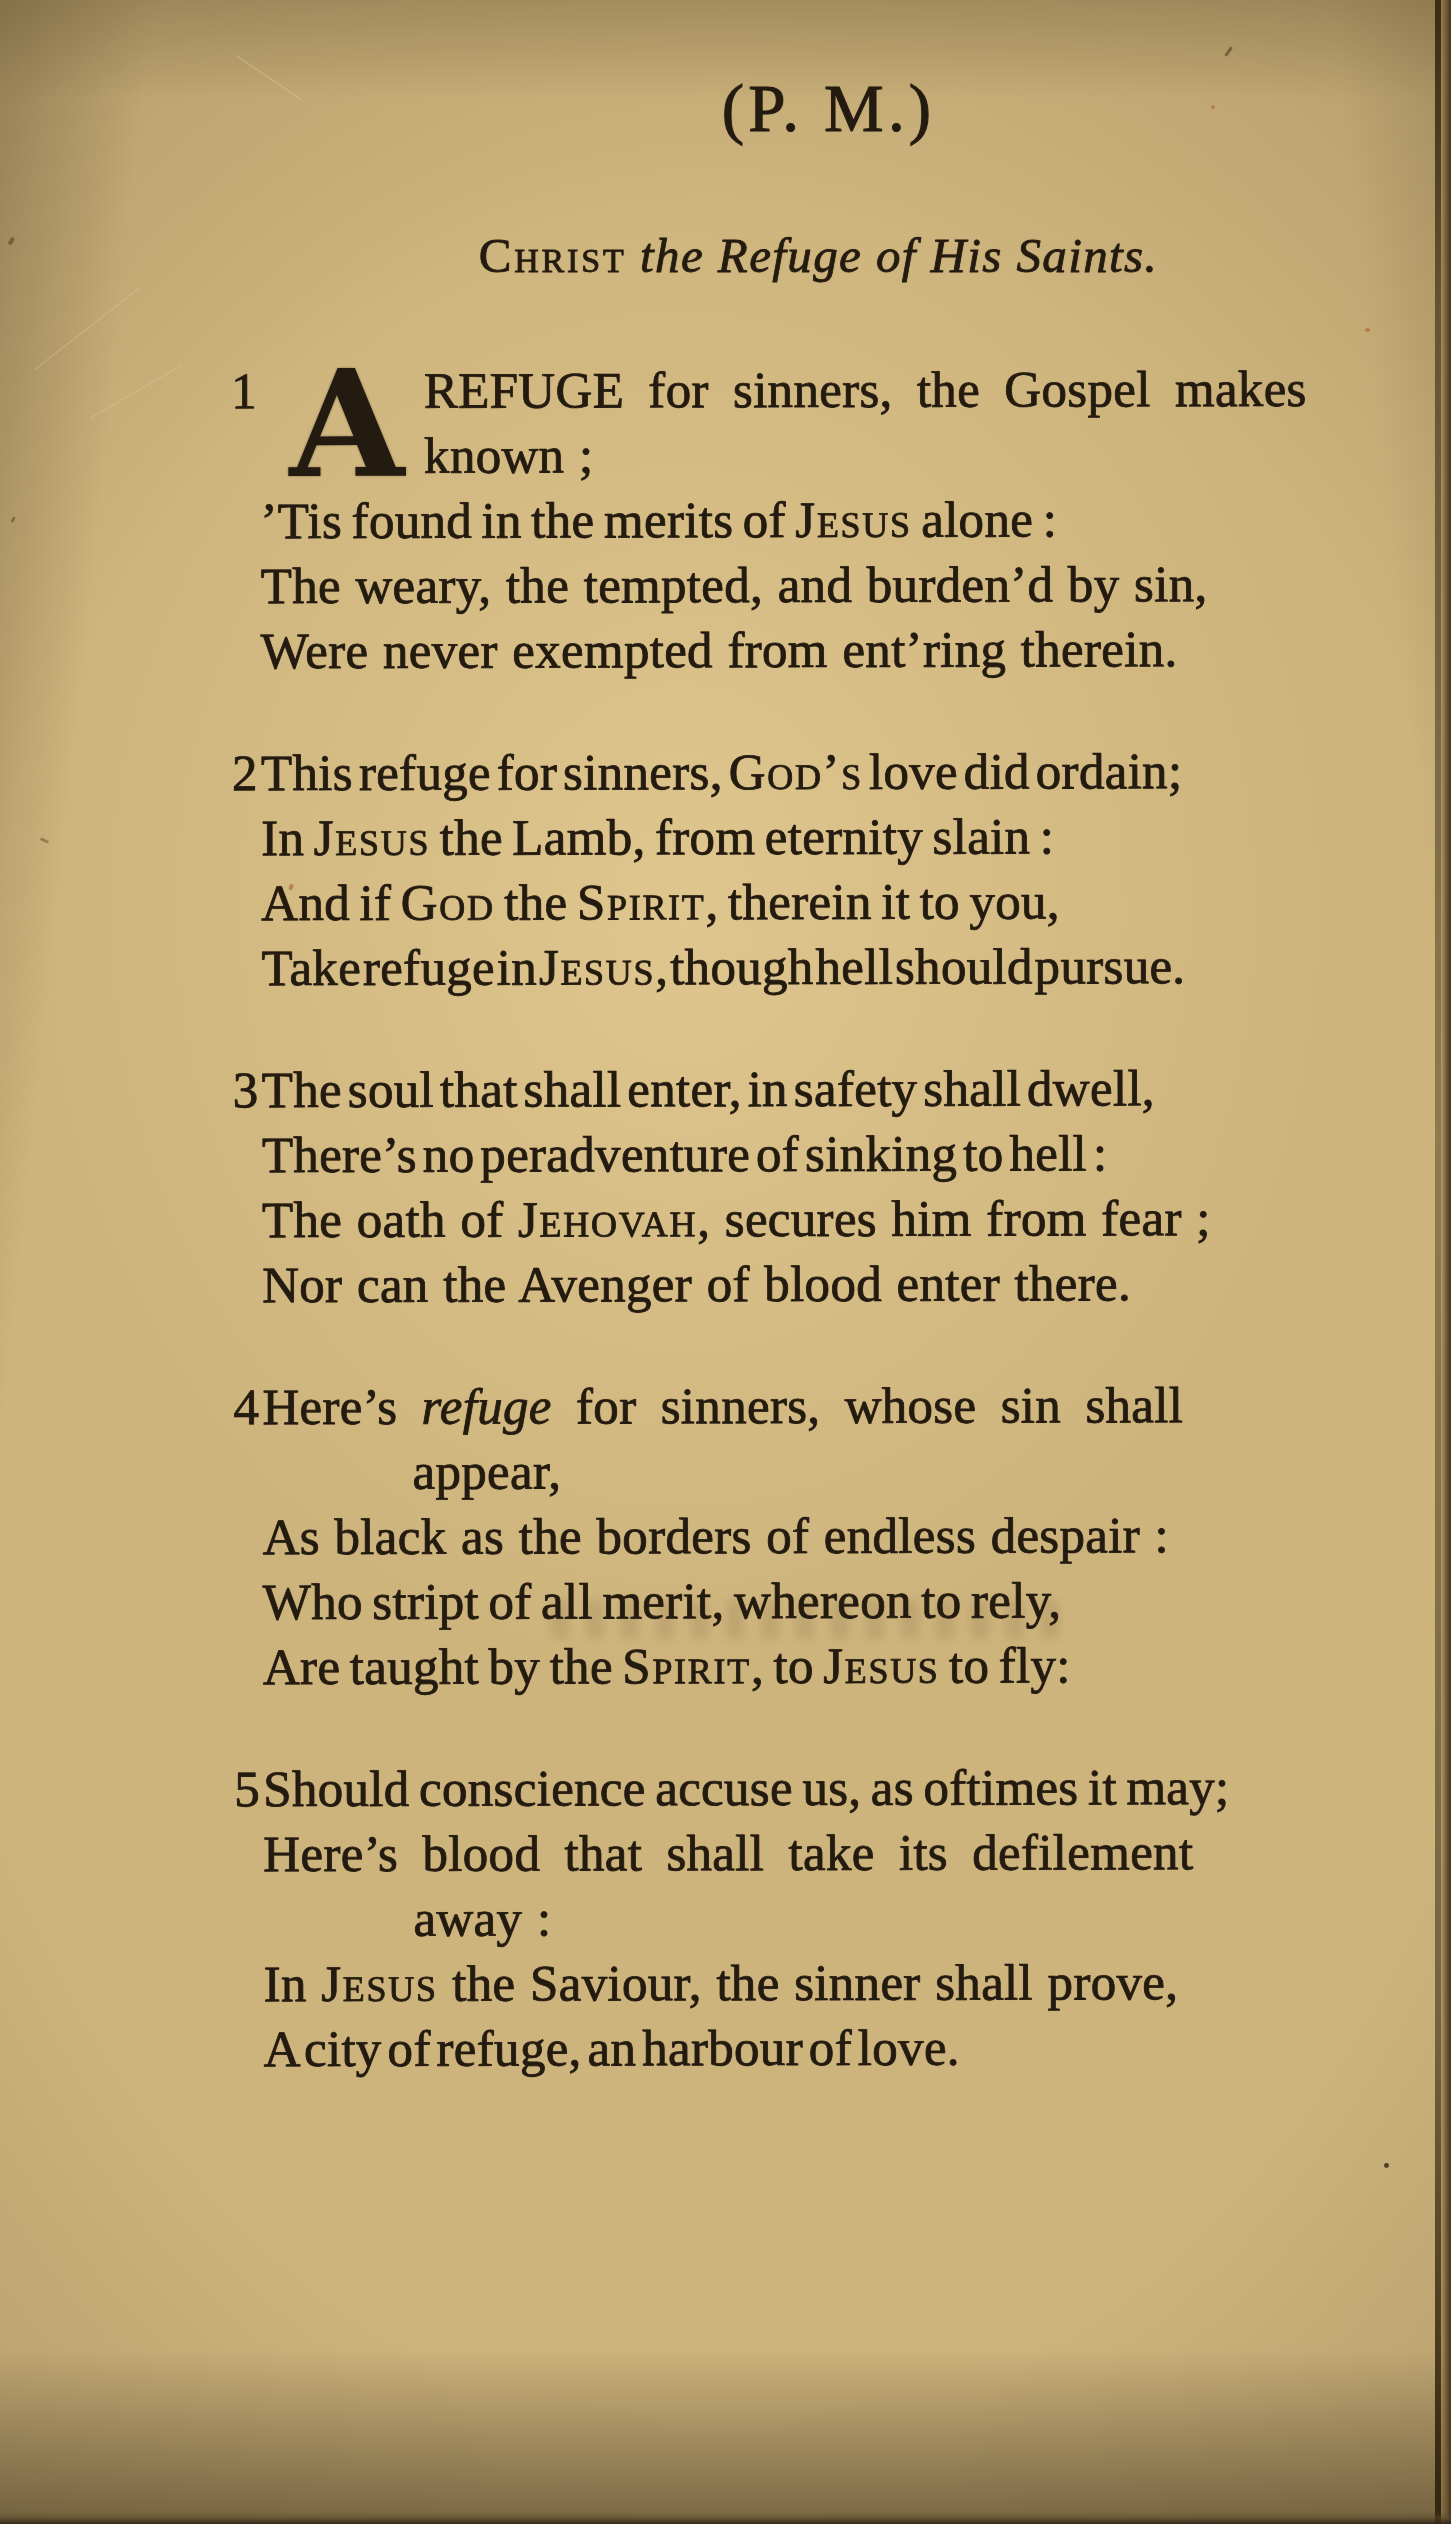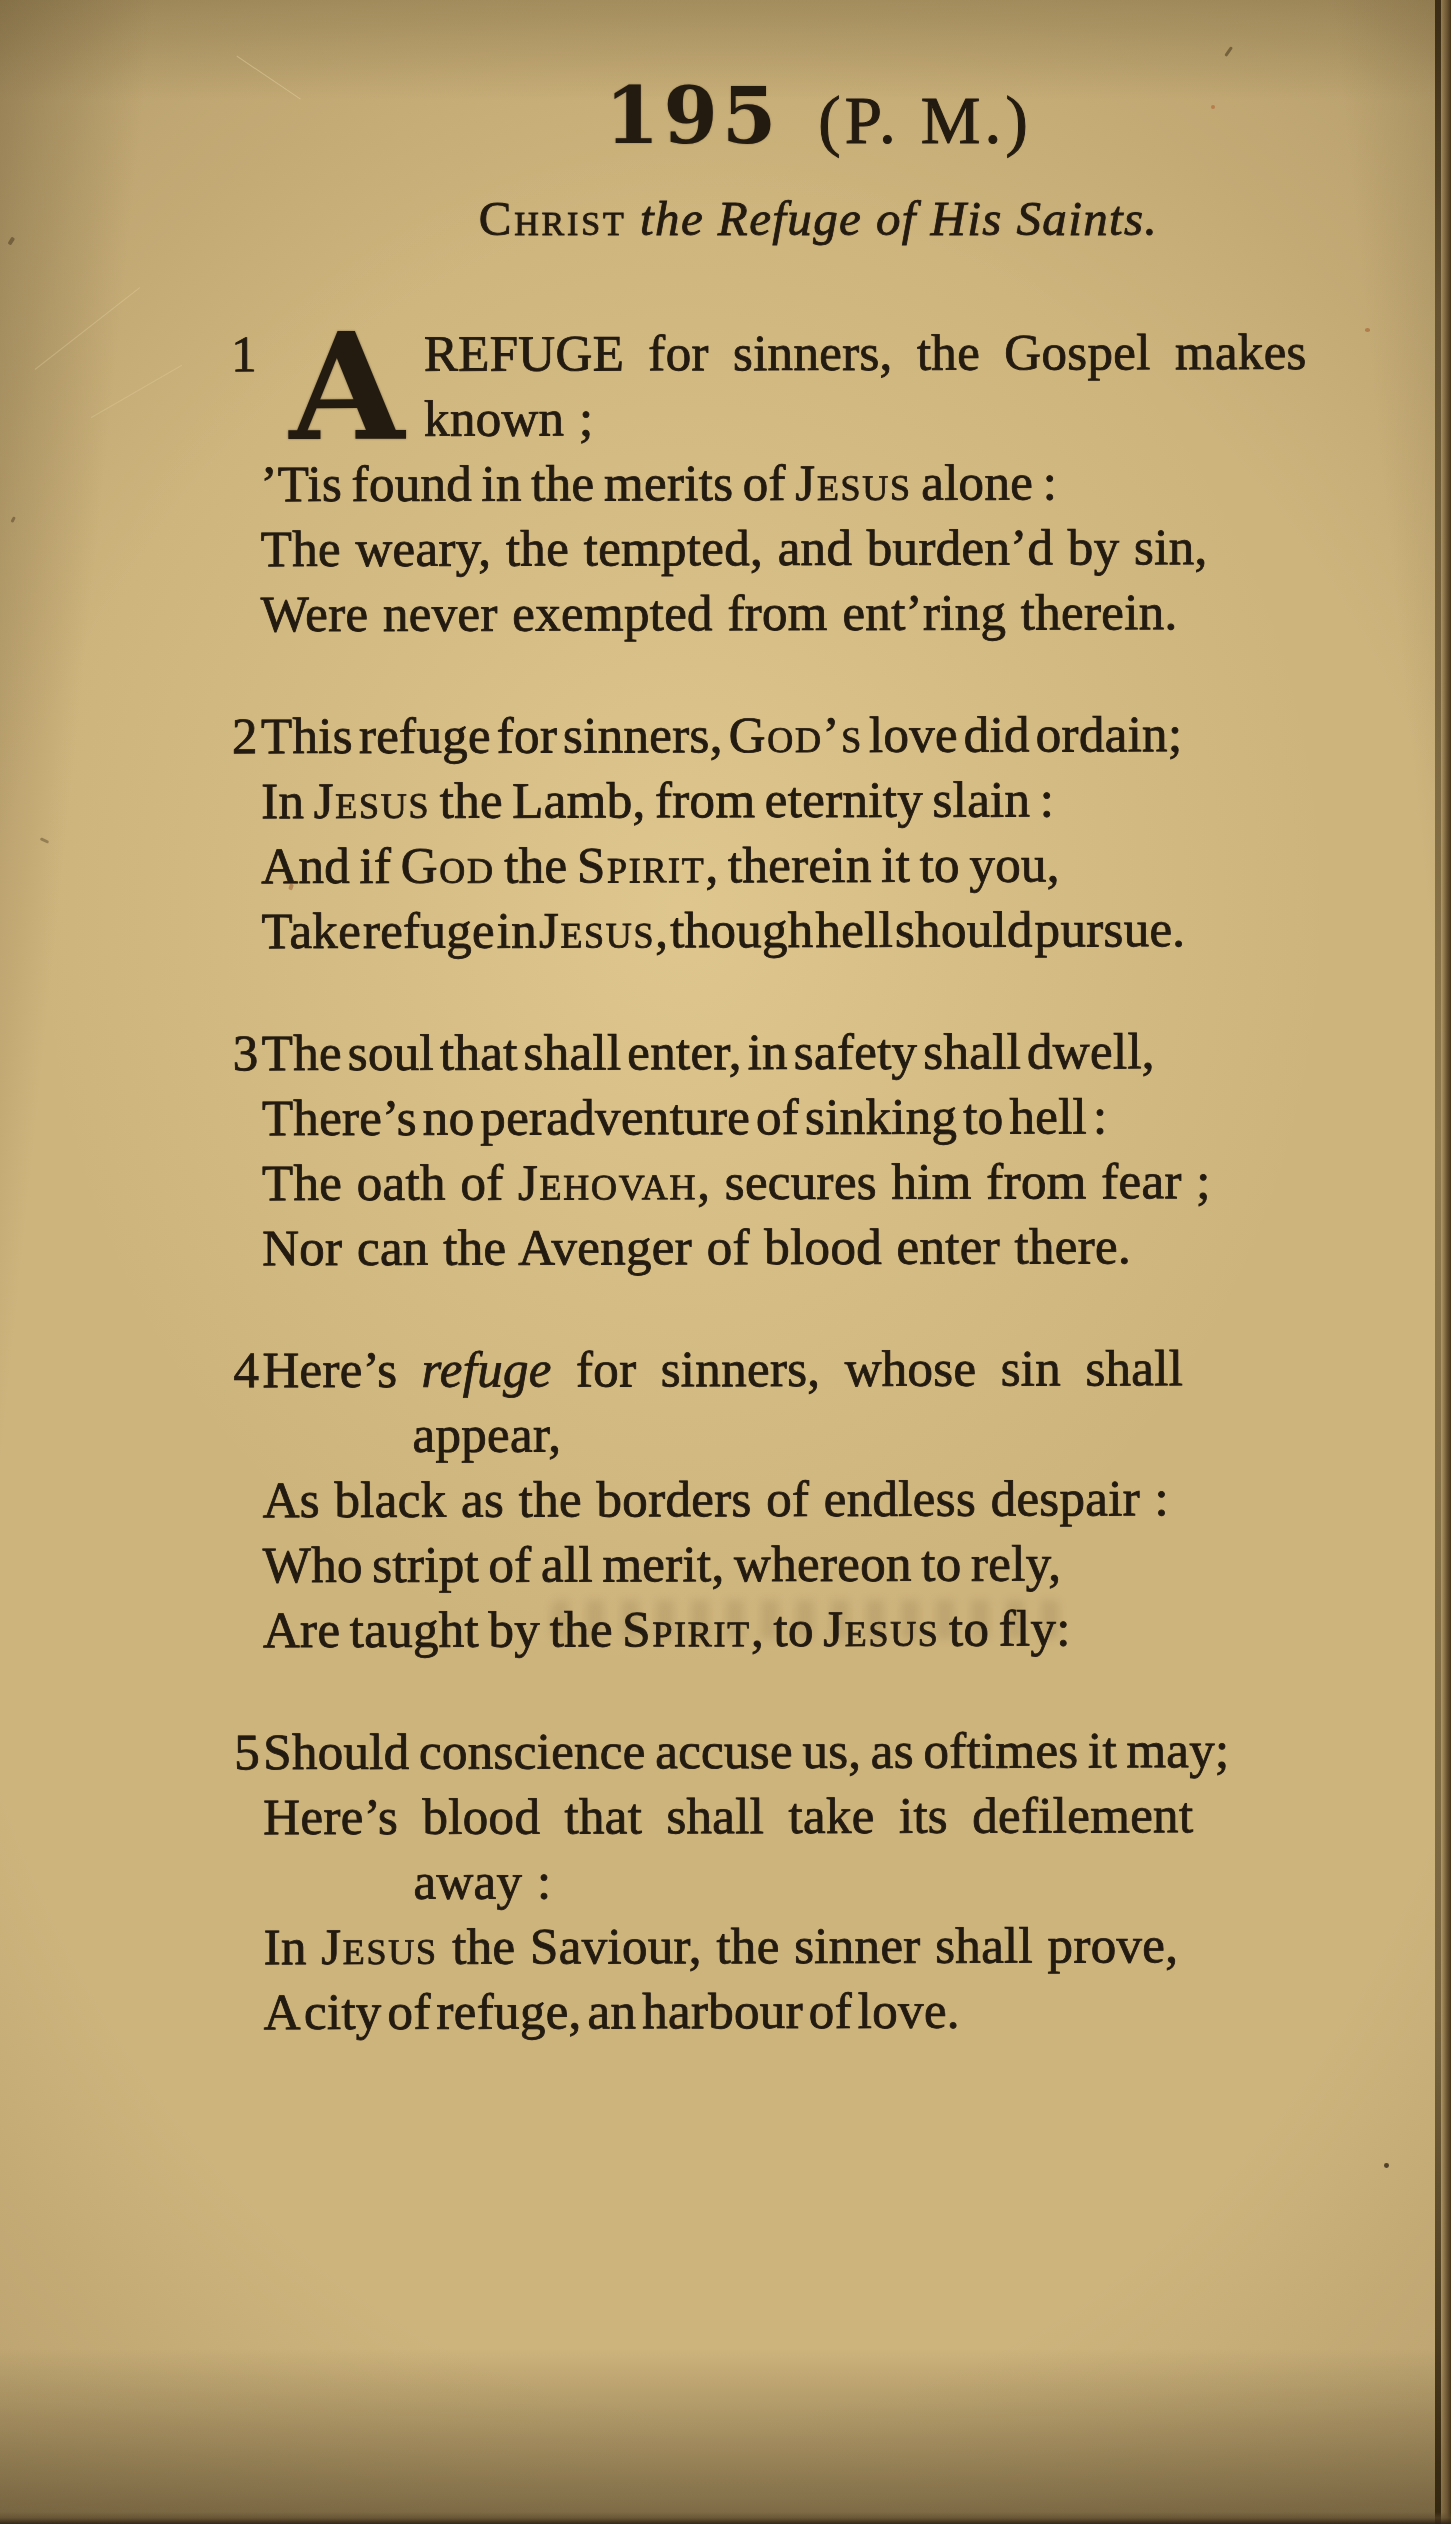--- a/index.html
+++ b/index.html
@@ -43,21 +43,21 @@
   .content{position:relative;margin:0 77px 0 262px;}
   .page-number{margin-top:99px;text-align:center;
     font-family:"DejaVu Serif",serif;font-weight:bold;
     font-size:66px;line-height:77px;letter-spacing:2.8px;
     text-shadow:0 0 1.4px rgba(36,27,16,.5);}
   .hymn-heading{margin-top:70px;height:91px;display:flex;justify-content:center;align-items:baseline;gap:18px;}
   .hymn-number{font-family:"DejaVu Serif",serif;font-weight:bold;font-size:78px;letter-spacing:4.2px;
     text-shadow:0 0 1.4px rgba(36,27,16,.55);}
   .hymn-meter{font-size:67px;letter-spacing:4.2px;-webkit-text-stroke:1px var(--ink,#241b10);
     text-shadow:0 0 1.4px rgba(36,27,16,.4);margin-left:20px;}
-  .hymn-title{margin-top:29px;height:63px;text-align:center;font-size:49px;
+  .hymn-title{margin-top:66px;height:63px;text-align:center;font-size:49px;
     -webkit-text-stroke:0.8px var(--ink,#241b10);text-shadow:0 0 1.4px rgba(36,27,16,.35);}
   .verses{margin-top:68px;font-size:51px;line-height:65px;letter-spacing:0.3px;
     -webkit-text-stroke:0.8px var(--ink,#241b10);text-shadow:0 0 1px rgba(36,27,16,.35);
     transform:rotate(-.12deg);}
   .verse{position:relative;margin-bottom:57px;}
   .verse::after{content:"";display:block;clear:both;}
   .vnum{position:absolute;left:-29px;top:0;}
   .dropcap{float:left;font-size:148px;line-height:105px;height:105px;
     margin:13.3px 19.5px 0 29px;font-weight:bold;font-family:"DejaVu Serif",serif;
     -webkit-text-stroke:0;text-shadow:0 0 2.1px rgba(36,27,16,.5);}
@@ -87,21 +87,20 @@
   <div class="speck s4"></div>
   <div class="speck s5"></div>
   <div class="speck s6"></div>
   <div class="speck s7"></div>
   <div class="speck s8"></div>
   <div class="ghost-smudge"></div>
 
   <main class="content">
 
     <div class="hymn-heading">
-      <span class="hymn-number">195</span>
       <span class="hymn-meter">(P. M.)</span>
     </div>
 
     <div class="hymn-title" id="hymn-title"><span class="seg-sc">Christ</span><span class="seg-it"> the Refuge of His Saints.</span></div>
 
     <div class="verses" id="verses">
         <div class="verse">
           <span class="vnum">1</span>
           <span class="dropcap">A</span>
           <div class="vline sp-w1"><span class="seg-n">REFUGE for sinners, the Gospel makes</span></div>

